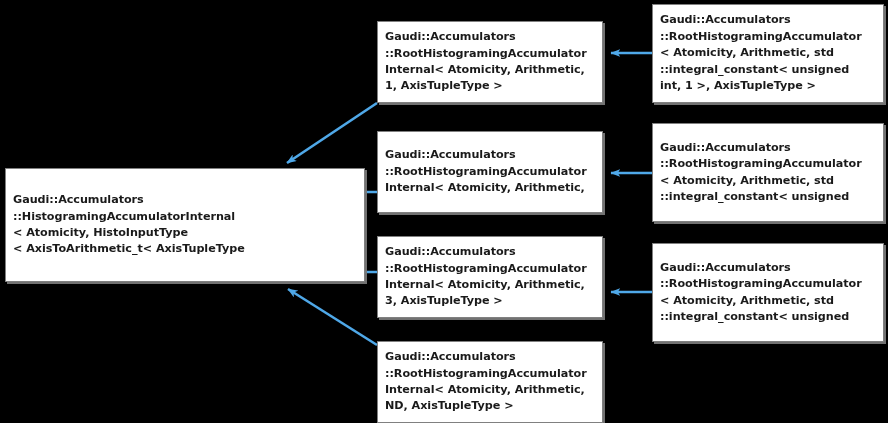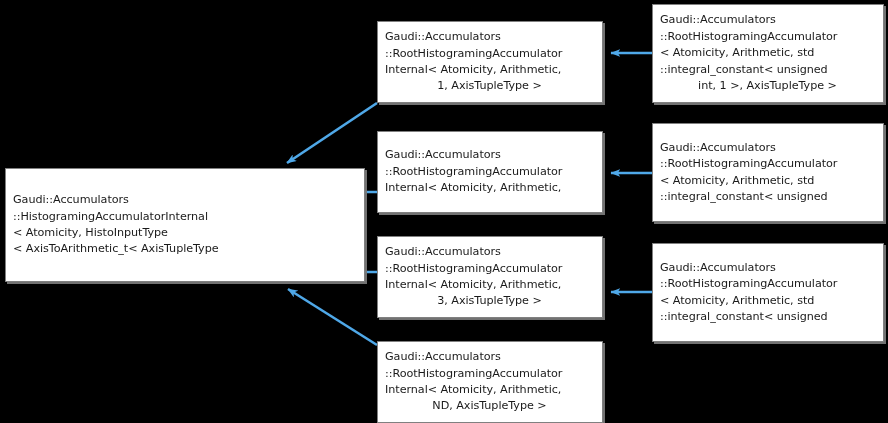--- a/index.html
+++ b/index.html
@@ -26,41 +26,41 @@
   .node {
     position: absolute;
     box-sizing: border-box;
     background: #ffffff;
     border: 1px solid #808080;
     box-shadow: 2px 2px 0 rgba(120,120,120,0.95);
     display: flex;
     align-items: center;
     justify-content: center;
     z-index: 2;
+    font-weight: bold;
   }
   .node-label {
     display: block;
     width: 100%;
     color: #1a1a1a;
     font-size: 11.2px;
     line-height: 16.4px;
     text-align: center;
     white-space: pre-line;
     letter-spacing: -0.05px;
     padding: 0 2px;
     box-sizing: border-box;
   }
   
   .node-label.lead {
     text-align: left;
     padding-left: 7px;
   }
   .node-label.lead .tail {
     display: block;
-    text-align: center;
     padding-right: 6px;
   }
 </style>
 </head>
 <body>
 
 <div id="diagram">
 
   <svg id="edges" viewBox="0 0 888 423" width="888" height="423">
     <defs>

